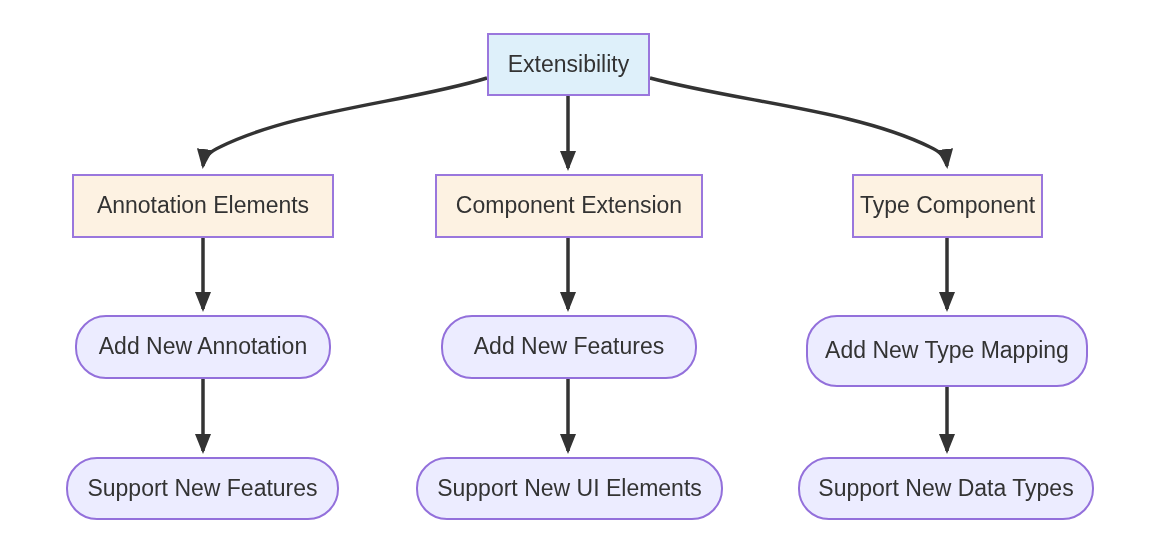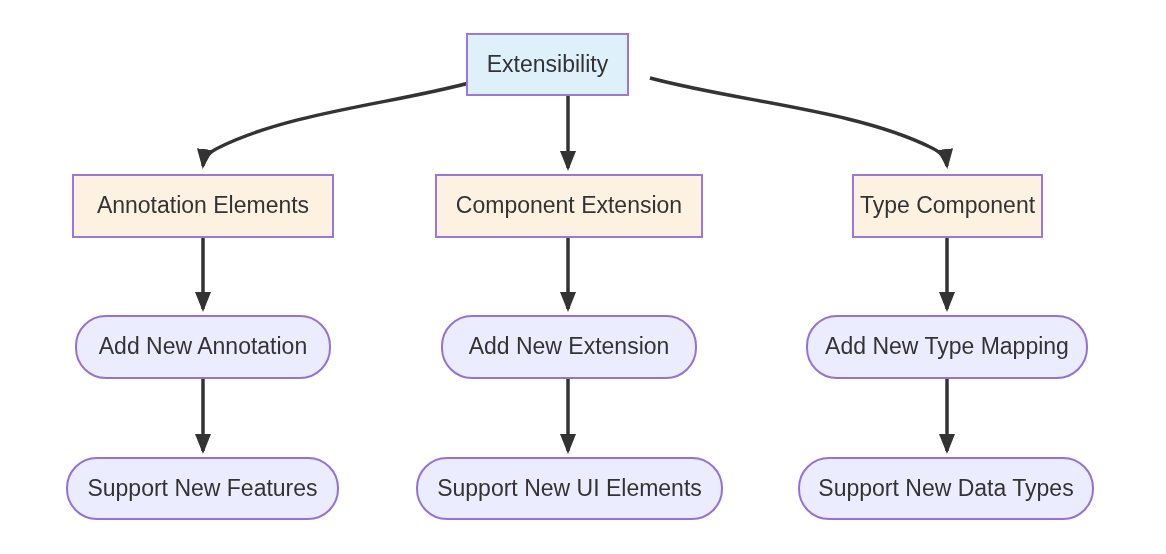--- a/index.html
+++ b/index.html
@@ -43,27 +43,27 @@
 
     <path class="edge" d="M 203 238 L 203 309" marker-end="url(#arrow)"></path>
     <path class="edge" d="M 568 238 L 568 309" marker-end="url(#arrow)"></path>
     <path class="edge" d="M 947 238 L 947 309" marker-end="url(#arrow)"></path>
 
     <path class="edge" d="M 203 379 L 203 451" marker-end="url(#arrow)"></path>
     <path class="edge" d="M 568 379 L 568 451" marker-end="url(#arrow)"></path>
     <path class="edge" d="M 947 379 L 947 451" marker-end="url(#arrow)"></path>
   </svg>
 
-  <div class="node root" style="left:466px;top:33px;width:163px;height:63px">Extensibility</div>
+  <div class="node root" style="left:487px;top:33px;width:163px;height:63px">Extensibility</div>
 
   <div class="node branch" style="left:72px;top:174px;width:262px;height:64px">Annotation Elements</div>
   <div class="node branch" style="left:435px;top:174px;width:268px;height:64px">Component Extension</div>
   <div class="node branch" style="left:852px;top:174px;width:191px;height:64px">Type Component</div>
 
   <div class="node leaf" style="left:75px;top:315px;width:256px;height:64px">Add New Annotation</div>
-  <div class="node leaf" style="left:441px;top:315px;width:256px;height:64px">Add New Extension</div>
-  <div class="node leaf" style="left:806px;top:315px;width:282px;height:64px">Add New Type Mapping</div>
+  <div class="node leaf" style="left:441px;top:315px;width:256px;height:64px">Add New Features</div>
+  <div class="node leaf" style="left:806px;top:315px;width:282px;height:72px">Add New Type Mapping</div>
 
   <div class="node leaf" style="left:66px;top:457px;width:273px;height:63px">Support New Features</div>
   <div class="node leaf" style="left:416px;top:457px;width:307px;height:63px">Support New UI Elements</div>
   <div class="node leaf" style="left:798px;top:457px;width:296px;height:63px">Support New Data Types</div>
 
 </div>
 
 </body></html>

